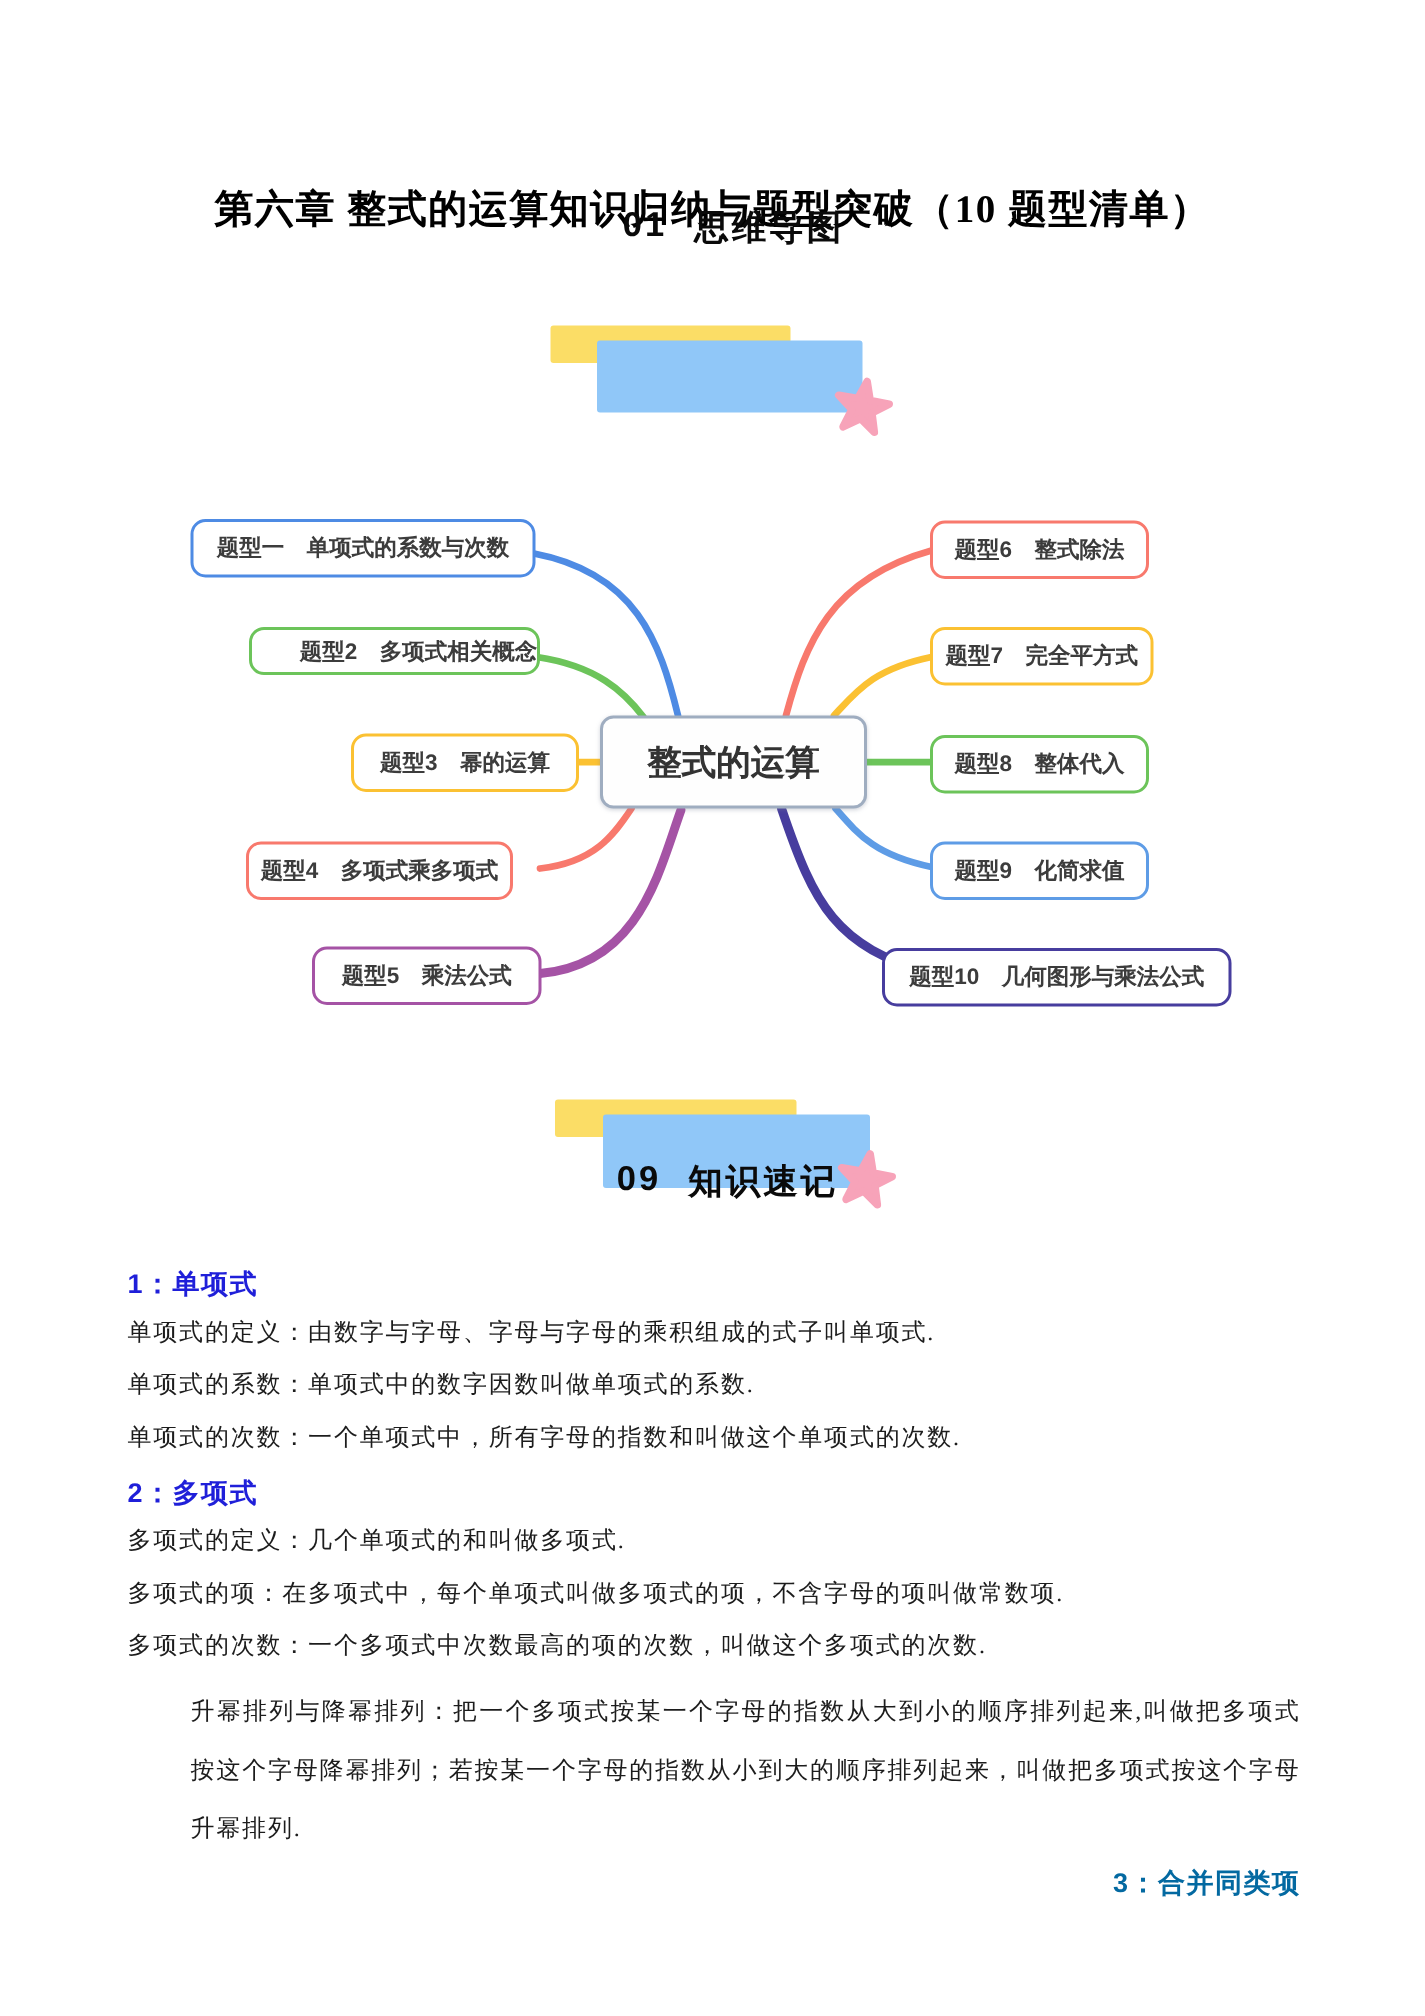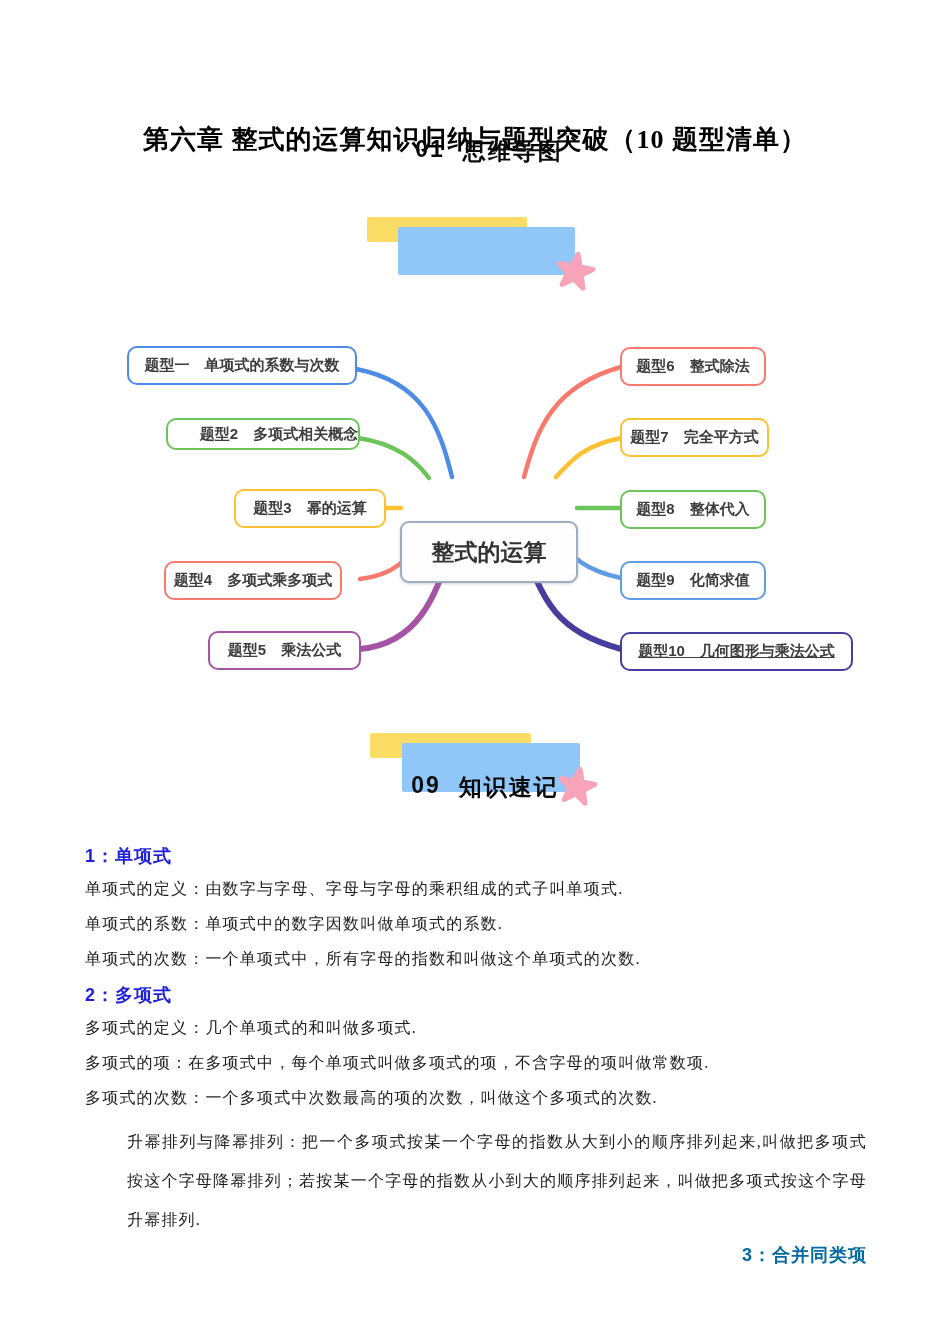--- a/index.html
+++ b/index.html
@@ -75,33 +75,33 @@
       <path d="M 360 579 C 396 575, 409 557, 421 539" stroke="#f8796d"></path>
       <path d="M 360 649 C 426 643, 439 582, 454 540" stroke-width="6" stroke="#a553a5"></path>
       <path d="M 524 477 C 537 429, 553 386, 621 367" stroke="#f8796d"></path>
       <path d="M 556 477 C 571 461, 582 446, 621 438" stroke="#fbc132"></path>
       <path d="M 577 508 L 621 508" stroke="#6cc45a"></path>
       <path d="M 557 539 C 572 556, 583 570, 621 578" stroke="#5e9ce6"></path>
       <path d="M 521 539 C 543 604, 557 631, 621 649" stroke-width="6" stroke="#473d9e"></path>
     </g>
   </svg>
 
-  <div class="mm-center" style="left: 400px; top: 477px; width: 178px; height: 62px; border-color: rgb(159, 173, 192); margin-top: 44px;">整式的运算</div>
+  <div class="mm-center" style="left: 400px; top: 477px; width: 178px; height: 62px; border-color: rgb(159, 173, 192);">整式的运算</div>
 
   <div class="mm-node" style="left: 127px; top: 346px; width: 230px; height: 39px; border-color: rgb(78, 139, 228);">题型一　单项式的系数与次数</div>
   <div class="mm-node" style="left: 166px; top: 418px; width: 194px; height: 32px; border-color: rgb(108, 196, 90); padding-left: 32px;">题型2　多项式相关概念</div>
   <div class="mm-node" style="left: 209px; top: 489px; width: 152px; height: 39px; border-color: rgb(251, 193, 50); margin-left: 25px;">题型3　幂的运算</div>
   <div class="mm-node" style="left: 164px; top: 561px; width: 178px; height: 39px; border-color: rgb(248, 121, 109);">题型4　多项式乘多项式</div>
   <div class="mm-node" style="left: 208px; top: 631px; width: 153px; height: 39px; border-color: rgb(165, 83, 165);">题型5　乘法公式</div>
 
   <div class="mm-node" style="left: 620px; top: 347px; width: 146px; height: 39px; border-color: rgb(248, 121, 109);">题型6　整式除法</div>
   <div class="mm-node" style="left: 620px; top: 418px; width: 149px; height: 39px; border-color: rgb(251, 193, 50);">题型7　完全平方式</div>
   <div class="mm-node" style="left: 620px; top: 490px; width: 146px; height: 39px; border-color: rgb(108, 196, 90);">题型8　整体代入</div>
   <div class="mm-node" style="left: 620px; top: 561px; width: 146px; height: 39px; border-color: rgb(94, 156, 230);">题型9　化简求值</div>
-  <div class="mm-node" style="left: 620px; top: 632px; width: 233px; height: 39px; border-color: rgb(71, 61, 158); text-decoration: underline;">题型10　几何图形与乘法公式</div>
+  <div class="mm-node" style="left: 588px; top: 632px; width: 233px; height: 39px; border-color: rgb(71, 61, 158);">题型10　几何图形与乘法公式</div>
 
   <div class="banner-rect banner-yellow" style="left: 370px; top: 733px; width: 161px; height: 25px; background: rgb(251, 221, 102);"></div>
   <div class="banner-rect banner-blue" style="left: 402px; top: 743px; width: 178px; height: 49px; background: rgb(144, 199, 248);"></div>
   <div class="badge-title second">
     <span>09</span>
     <span>知识速记</span>
   </div>
   <span class="star-wrap" style="left: 555px; top: 765px; color: rgb(247, 163, 185);">
     <svg width="44" height="44" viewBox="-22 -22 44 44">
       <polygon points="0,-18 4.2,-5.8 17.1,-5.6 6.8,2.2 10.6,14.6 0,7.2 -10.6,14.6 -6.8,2.2 -17.1,-5.6 -4.2,-5.8" fill="currentColor" stroke="currentColor" stroke-width="5" stroke-linejoin="round" transform="rotate(10)"></polygon>

